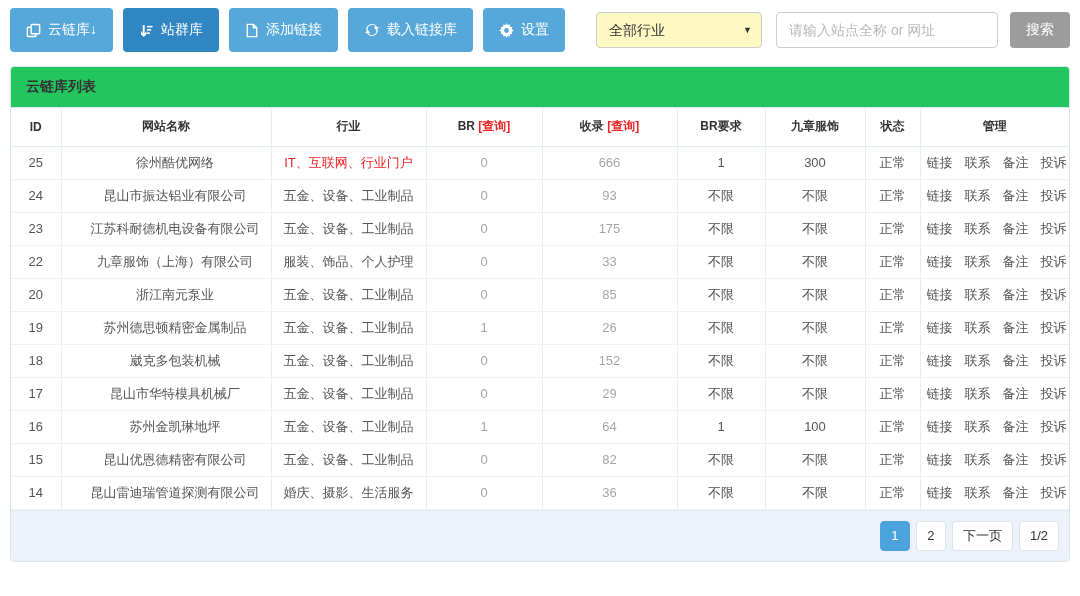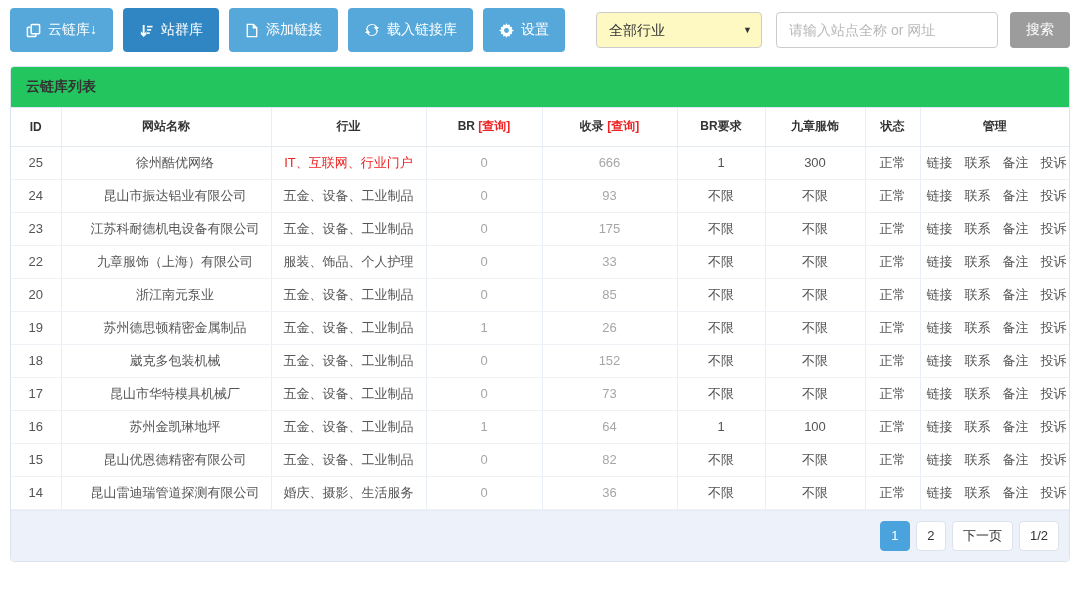--- a/index.html
+++ b/index.html
@@ -237,21 +237,21 @@
     <td>不限</td>
     <td>不限</td>
     <td>正常</td>
     <td><a class="action-link">链接</a><a class="action-link">联系</a><a class="action-link">备注</a><a class="action-link">投诉</a></td>
   </tr>
         <tr>
     <td>17</td>
     <td class="cell-name">昆山市华特模具机械厂</td>
     <td>五金、设备、工业制品</td>
     <td class="cell-num">0</td>
-    <td class="cell-num">73</td>
+    <td class="cell-num">29</td>
     <td>不限</td>
     <td>不限</td>
     <td>正常</td>
     <td><a class="action-link">链接</a><a class="action-link">联系</a><a class="action-link">备注</a><a class="action-link">投诉</a></td>
   </tr>
         <tr>
     <td>16</td>
     <td class="cell-name">苏州金凯琳地坪</td>
     <td>五金、设备、工业制品</td>
     <td class="cell-num">1</td>

